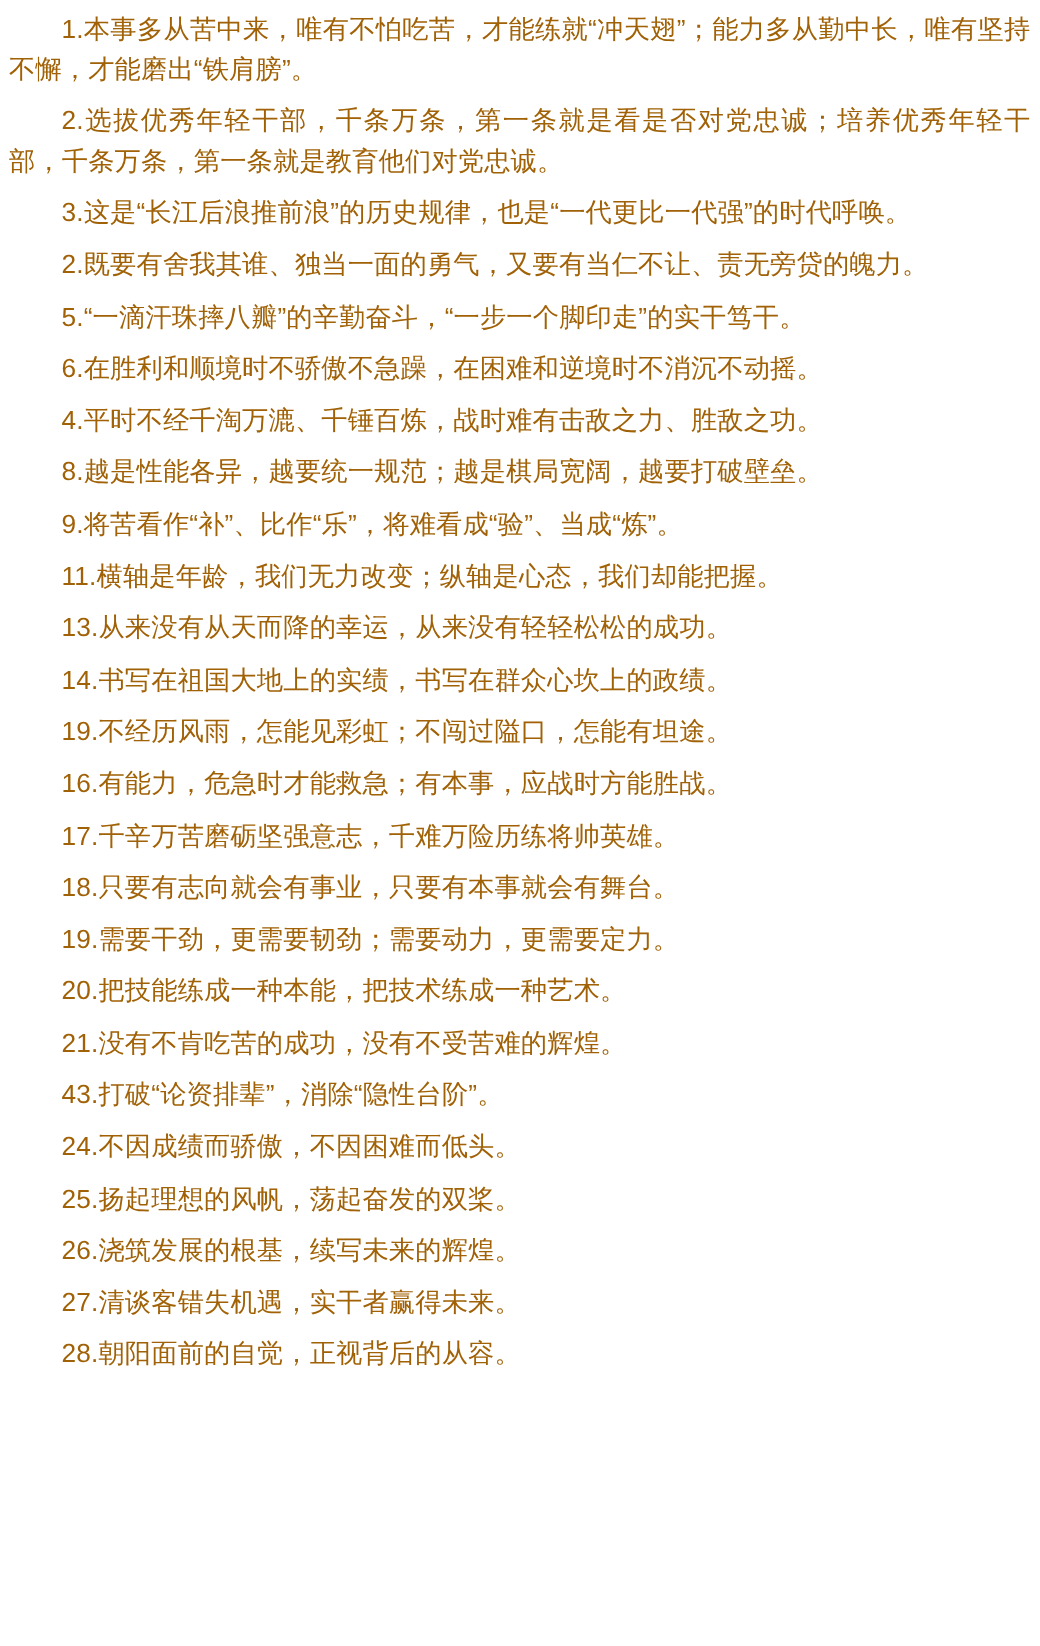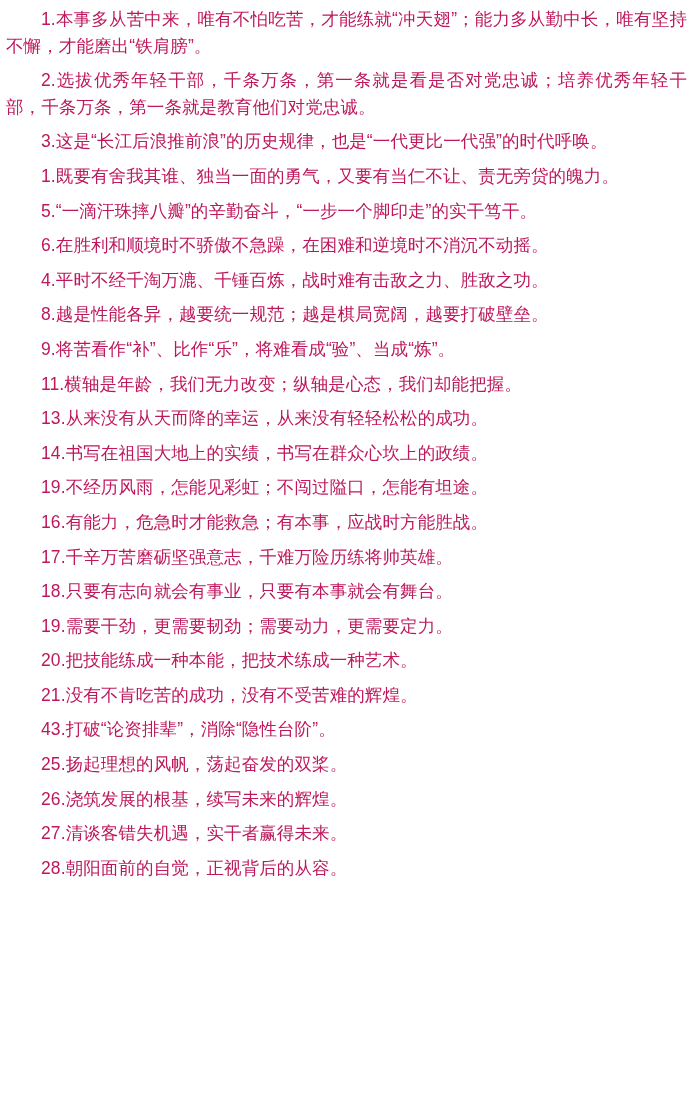--- a/index.html
+++ b/index.html
@@ -20,51 +20,52 @@
     padding: 6px 6px 0 6px;
   }
   .para {
     font-size: 17.5px;
     line-height: 1.52;
     text-align: justify;
     text-justify: inter-ideograph;
     margin: 0 0 8px 0;
     text-indent: 2em;
     letter-spacing: 0.1px;
-    color: #be185d;
+    color: #a16207;
     font-weight: 500;
   }
   .para:last-child {
     margin-bottom: 0;
   }
   .clipped {
     overflow: hidden;
   }
 </style>
 </head>
 <body>
 
 <div class="page clipped">
   <p class="para">1.本事多从苦中来，唯有不怕吃苦，才能练就“冲天翅”；能力多从勤中长，唯有坚持不懈，才能磨出“铁肩膀”。</p>
   <p class="para">2.选拔优秀年轻干部，千条万条，第一条就是看是否对党忠诚；培养优秀年轻干部，千条万条，第一条就是教育他们对党忠诚。</p>
   <p class="para">3.这是“长江后浪推前浪”的历史规律，也是“一代更比一代强”的时代呼唤。</p>
-  <p class="para">1.既要有舍我其谁、独当一面的勇气，又要有当仁不让、责无旁贷的魄力。</p>
+  <p class="para">2.既要有舍我其谁、独当一面的勇气，又要有当仁不让、责无旁贷的魄力。</p>
   <p class="para">5.“一滴汗珠摔八瓣”的辛勤奋斗，“一步一个脚印走”的实干笃干。</p>
   <p class="para">6.在胜利和顺境时不骄傲不急躁，在困难和逆境时不消沉不动摇。</p>
   <p class="para">4.平时不经千淘万漉、千锤百炼，战时难有击敌之力、胜敌之功。</p>
   <p class="para">8.越是性能各异，越要统一规范；越是棋局宽阔，越要打破壁垒。</p>
   <p class="para">9.将苦看作“补”、比作“乐”，将难看成“验”、当成“炼”。</p>
   <p class="para">11.横轴是年龄，我们无力改变；纵轴是心态，我们却能把握。</p>
   <p class="para">13.从来没有从天而降的幸运，从来没有轻轻松松的成功。</p>
   <p class="para">14.书写在祖国大地上的实绩，书写在群众心坎上的政绩。</p>
   <p class="para">19.不经历风雨，怎能见彩虹；不闯过隘口，怎能有坦途。</p>
   <p class="para">16.有能力，危急时才能救急；有本事，应战时方能胜战。</p>
   <p class="para">17.千辛万苦磨砺坚强意志，千难万险历练将帅英雄。</p>
   <p class="para">18.只要有志向就会有事业，只要有本事就会有舞台。</p>
   <p class="para">19.需要干劲，更需要韧劲；需要动力，更需要定力。</p>
   <p class="para">20.把技能练成一种本能，把技术练成一种艺术。</p>
   <p class="para">21.没有不肯吃苦的成功，没有不受苦难的辉煌。</p>
   <p class="para">43.打破“论资排辈”，消除“隐性台阶”。</p>
+  <p class="para">24.不因成绩而骄傲，不因困难而低头。</p>
   <p class="para">25.扬起理想的风帆，荡起奋发的双桨。</p>
   <p class="para">26.浇筑发展的根基，续写未来的辉煌。</p>
   <p class="para">27.清谈客错失机遇，实干者赢得未来。</p>
   <p class="para">28.朝阳面前的自觉，正视背后的从容。</p>
 </div>
 
 </body></html>

